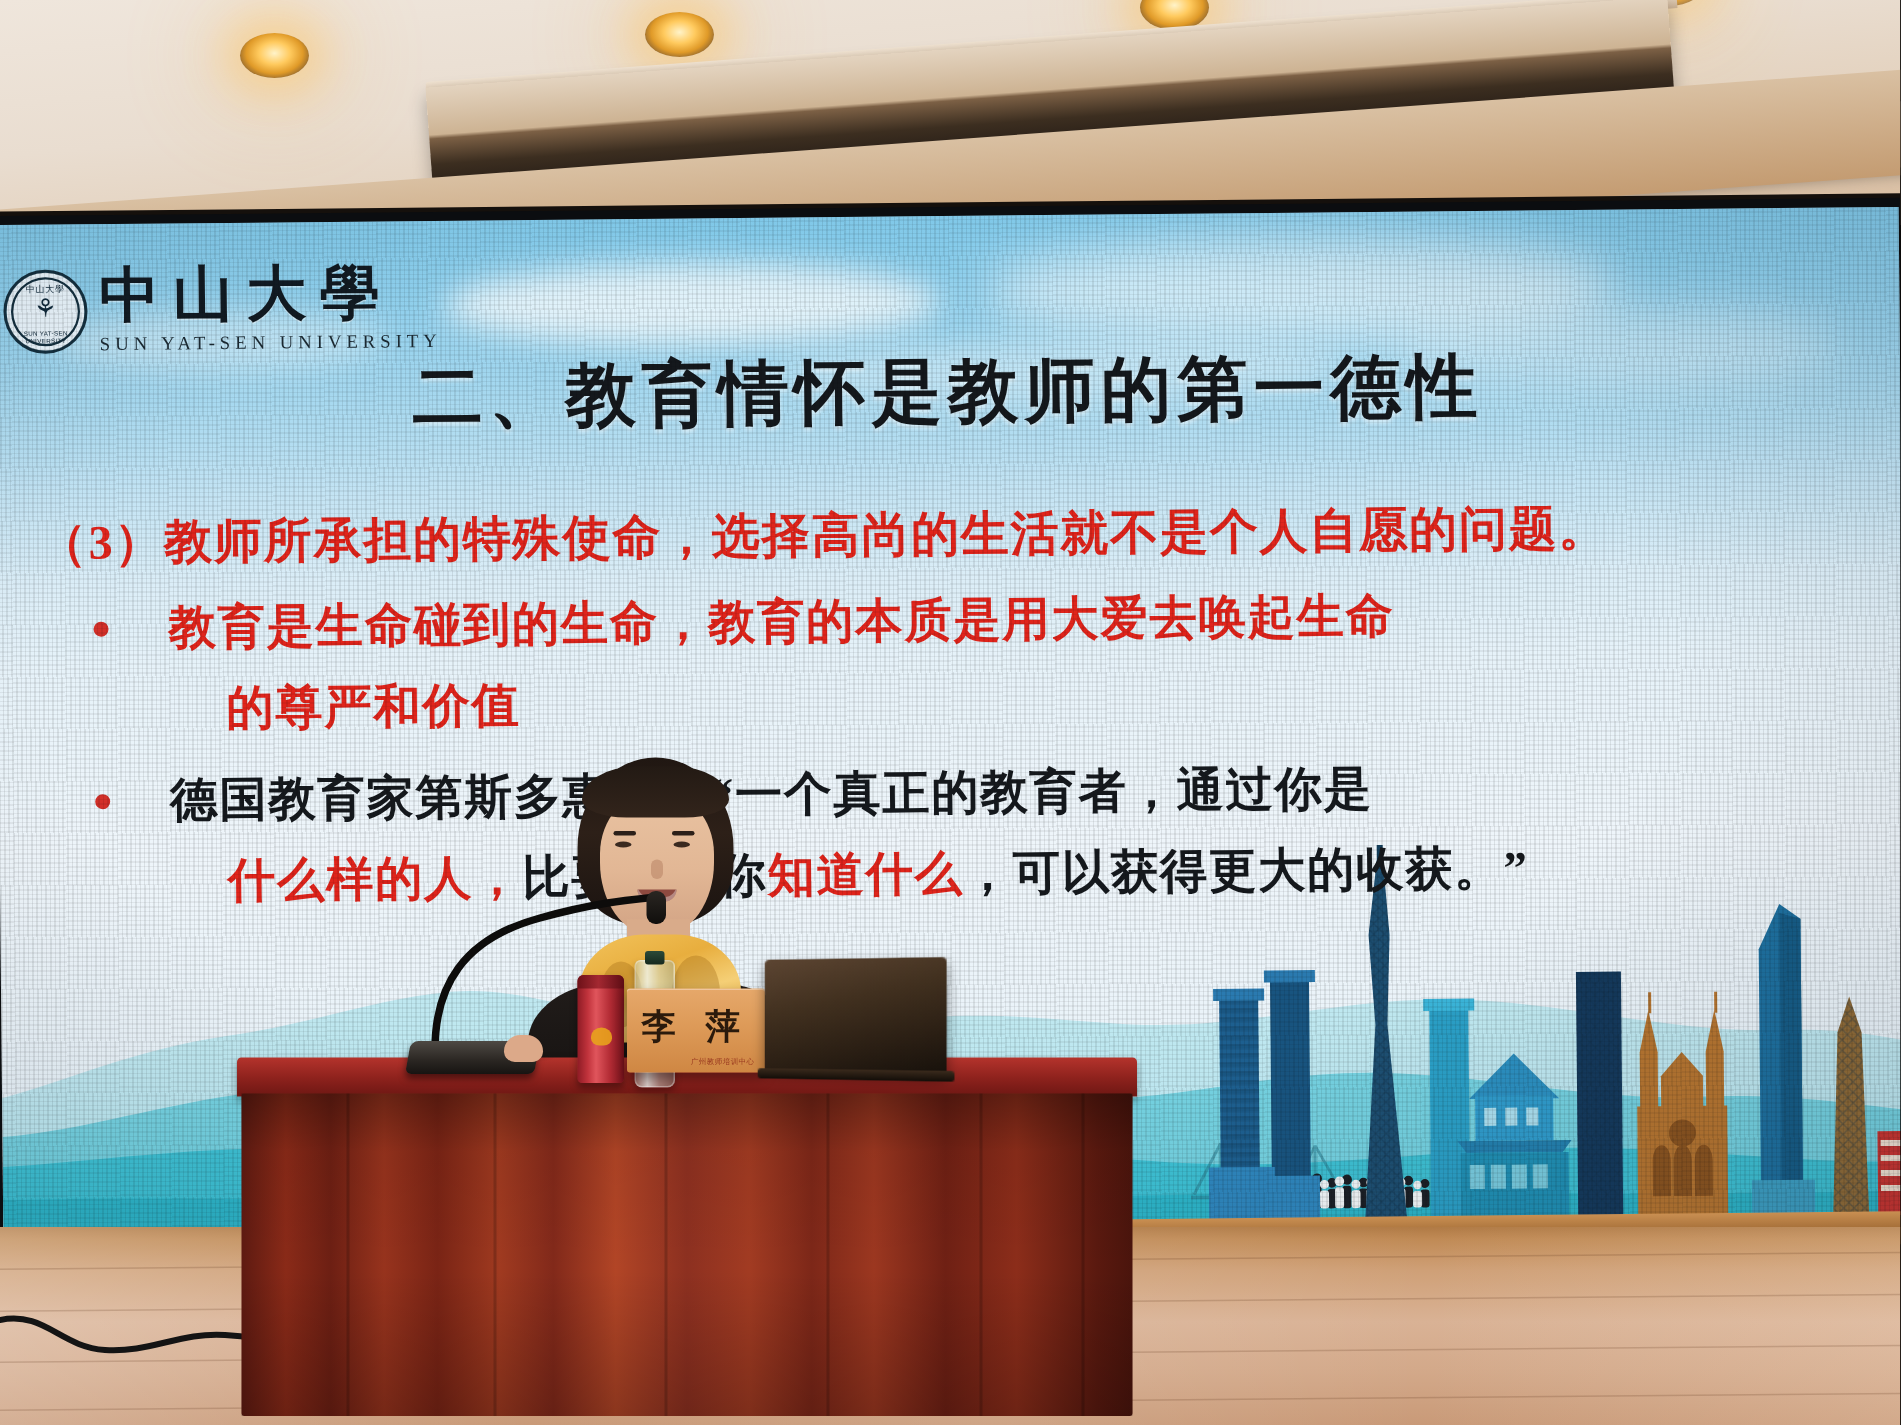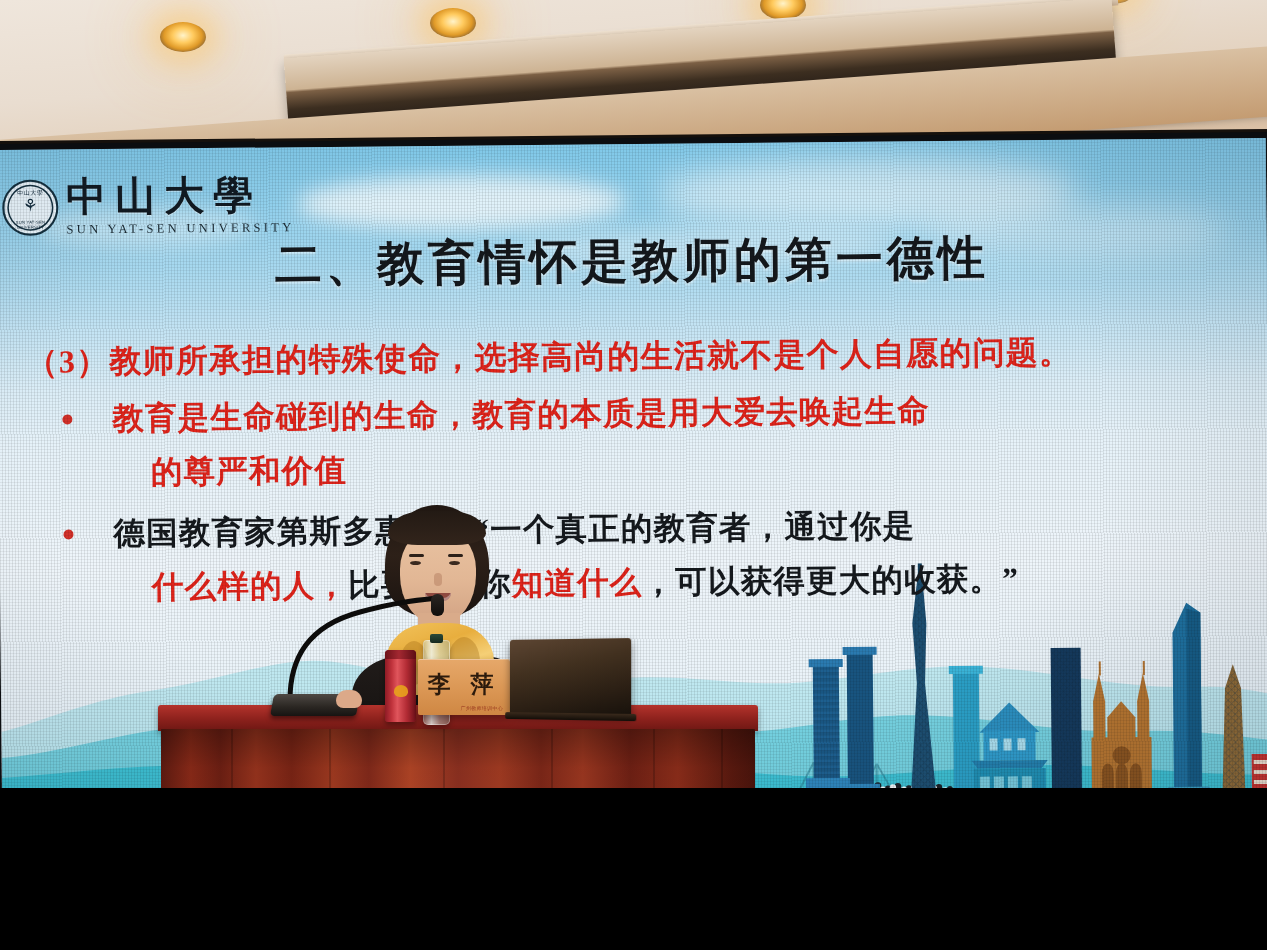--- a/index.html
+++ b/index.html
@@ -1,19 +1,19 @@
 <!DOCTYPE html>
 <html><head>
 <meta charset="utf-8">
 <style>
   html,body{margin:0;padding:0;background:#000;}
   body{font-family:"Liberation Sans",sans-serif;}
 
   #stage{
-    position:relative;width:1267px;height:788px;overflow:hidden;
+    position:relative;width:1267px;height:950px;overflow:hidden;
     background:#2a1d13;
   }
 
   
   .ceiling{
     position:absolute;left:0;top:0;width:1267px;height:150px;
     background:linear-gradient(175deg,#efe6dc 0%,#e9ddd0 40%,#e2cfba 70%,#d8bb9d 100%);
     overflow:hidden;
   }
   .ceiling:after{

